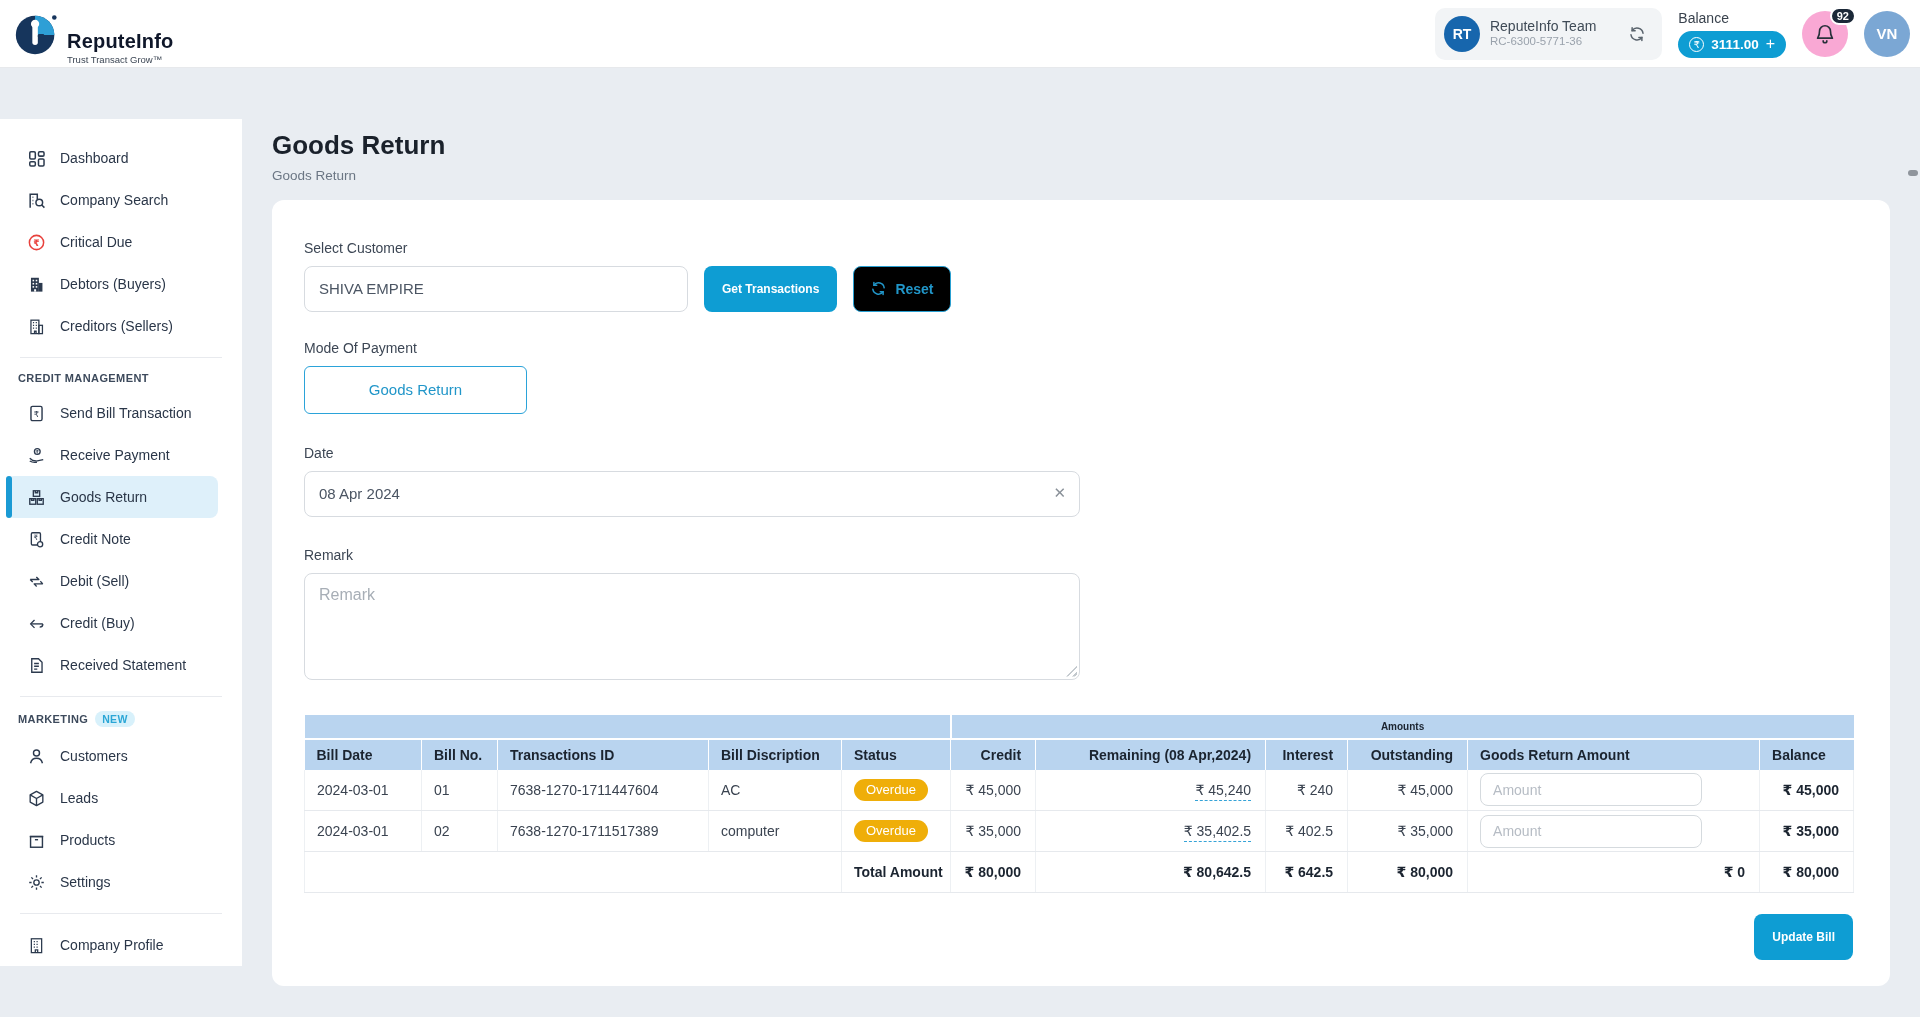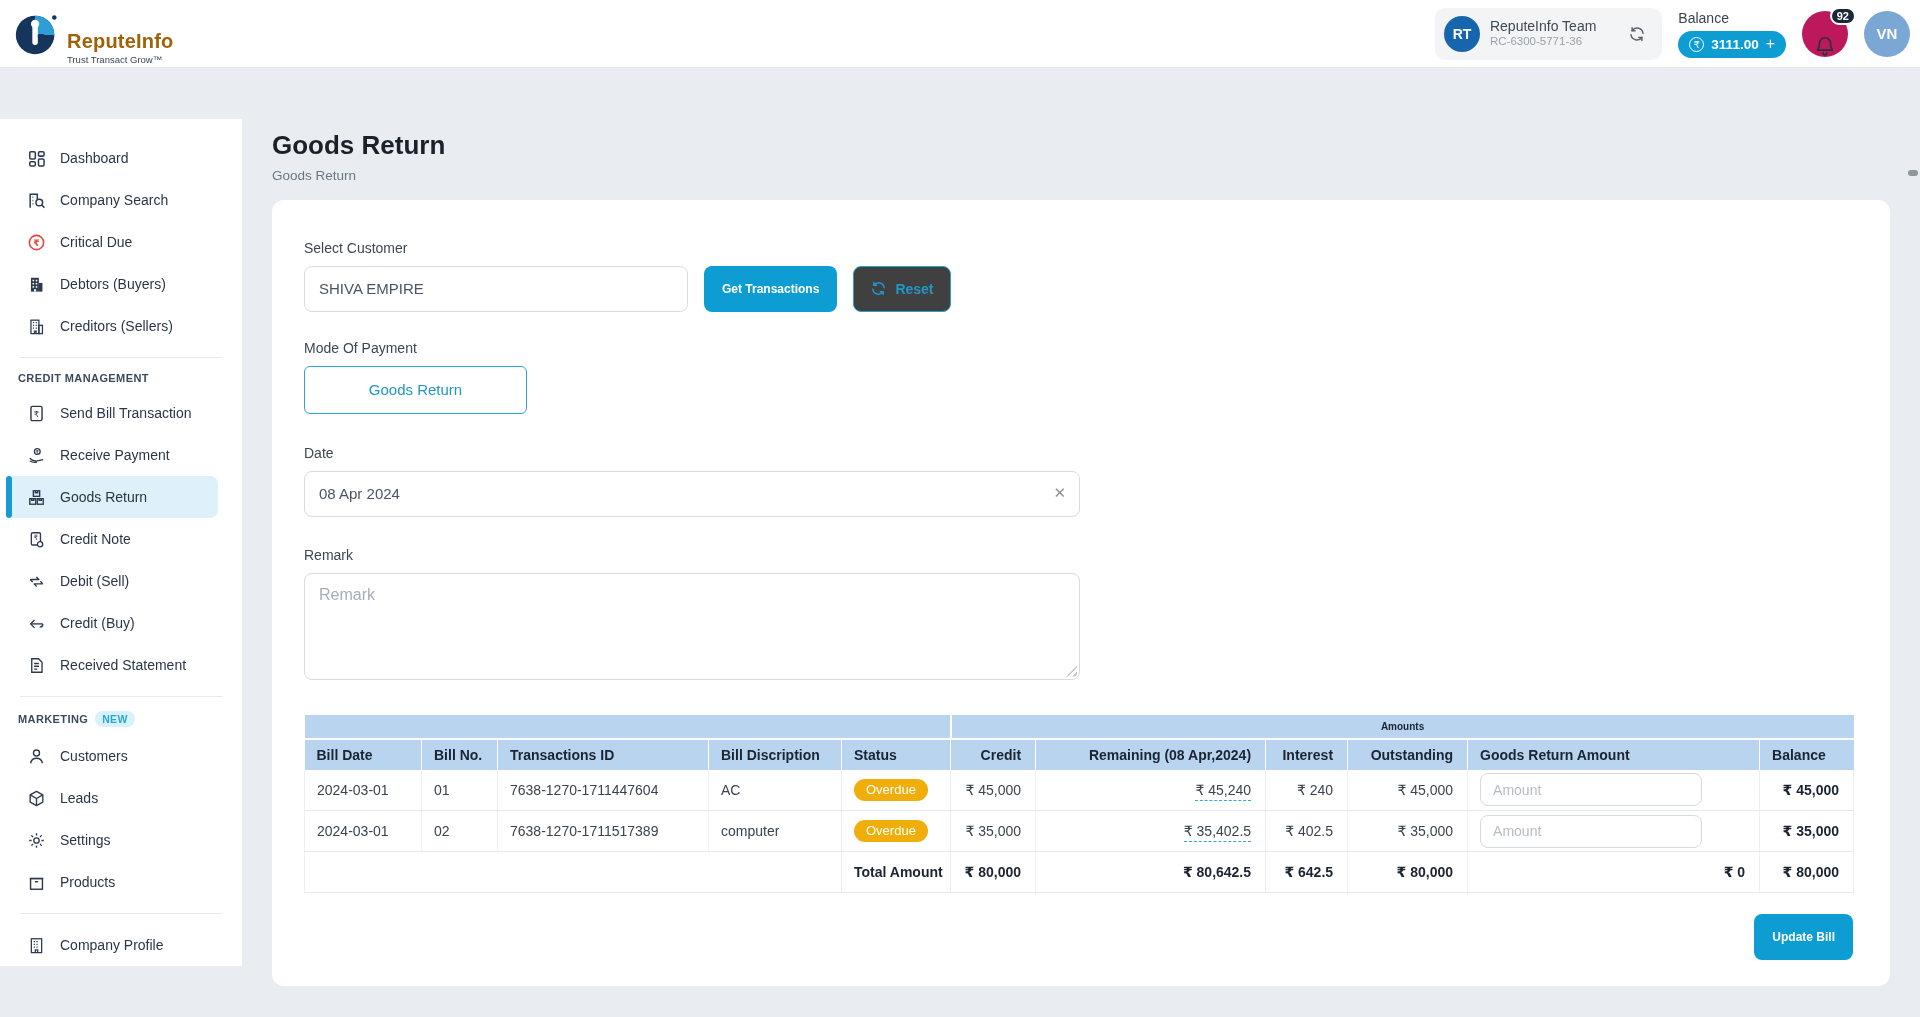--- a/index.html
+++ b/index.html
@@ -4,38 +4,38 @@
 <style>
   * { margin:0; padding:0; box-sizing:border-box; }
   html,body { width:1920px; height:1017px; overflow:hidden; }
   body { font-family:"Liberation Sans","DejaVu Sans",sans-serif; background:#e9edf2; color:#2a3648; }
   .app { width:1920px; height:1017px; position:relative; display:flex; flex-direction:column; }
 
   
   .topbar { height:68px; background:#fff; display:flex; align-items:center; padding:0 10px 0 14px; border-bottom:1px solid #e7e9ec; flex:0 0 auto; }
   .logo-block { display:flex; align-items:center; gap:9px; }
   .logo-icon { width:44px; height:44px; }
-  .logo-text .brand-name { font-size:20px; font-weight:700; color:#a16207; letter-spacing:.2px;margin-top:27px; }
+  .logo-text .brand-name { font-size:20px; font-weight:700; color:#0f172a; letter-spacing:.2px;margin-top:27px; }
   .logo-text .brand-tagline { font-size:9.5px; color:#3c4654; margin-top:1px; }
   .topbar-right { margin-left:auto; display:flex; align-items:center; gap:16px; }
 
   .team-chip { background:#f2f4f6; border-radius:10px; height:52px; display:flex; align-items:center; padding:0 16px 0 9px; gap:10px; cursor:pointer; }
   .team-avatar { width:36px; height:36px; border-radius:50%; background:#1766ad; color:#fff; font-weight:700; font-size:14px; display:flex; align-items:center; justify-content:center; }
   .team-meta { line-height:1.2; }
   .team-name { font-size:14px; color:#3f4a56; }
   .team-code { font-size:11.5px; color:#9aa2ac; }
   .refresh-ic { color:#5a636d; margin-left:22px; display:flex; }
 
   .balance-block { display:flex; flex-direction:column; align-items:flex-start; gap:5px; }
   .balance-label { font-size:14px; color:#3a434e; }
   .balance-pill { background:#0e9dd3; border:none; color:#fff; height:27px; border-radius:14px; display:flex; align-items:center; gap:7px; padding:0 11px; font-weight:700; font-size:13.5px; cursor:pointer; font-family:inherit; }
   .rupee-circle { width:15px; height:15px; border:1.4px solid #fff; border-radius:50%; font-size:9.5px; font-weight:400; display:flex; align-items:center; justify-content:center; }
   .plus-glyph { font-size:16px; font-weight:400; line-height:1; }
 
-  .bell-wrap { width:46px; height:46px; border-radius:50%; background:#be185d; display:flex; align-items:flex-end; justify-content:center; position:relative; cursor:pointer; }
+  .bell-wrap { width:46px; height:46px; border-radius:50%; background:#f9a8d4; display:flex; align-items:center; justify-content:center; position:relative; cursor:pointer; }
   .bell-badge { position:absolute; top:-4px; right:-8px; background:#1b2838; color:#fff; border:2px solid #fff; border-radius:10px; font-size:11px; font-weight:700; padding:1px 5px; }
   .user-avatar { width:46px; height:46px; border-radius:50%; background:#7ba7d4; color:#fff; font-weight:700; font-size:15px; display:flex; align-items:center; justify-content:center; cursor:pointer; }
 
   
   .body-row { flex:1; display:flex; min-height:0;align-items:center; }
 
   
   .sidebar { width:242px; background:#fff; padding-top:18px; flex:0 0 auto; overflow:hidden; }
   .nav-item { display:flex; align-items:center; height:42px; margin:0 24px 0 6px; padding:0 8px 0 20px; border-radius:8px; font-size:14px; font-weight:500; color:#2a3648; cursor:pointer; position:relative; }
   .nav-item .ic { width:20px; display:flex; justify-content:center; margin-right:14px; color:#2c3a4e; flex:0 0 auto; }
@@ -52,21 +52,21 @@
   .page-title { font-size:26px; font-weight:700; color:#1a212b; }
   .breadcrumb { font-size:13.5px; color:#6b7684; margin-top:7px; }
 
   .card { background:#fff; border-radius:12px; margin:17px 30px 0 30px; padding:40px 32px 34px 32px; height:786px; }
 
   .form-label { font-size:14px; color:#3c4654; margin-bottom:10px; }
   .row-customer { display:flex; gap:16px; margin-bottom:28px; }
   .text-input { border:1px solid #d7dbe0; border-radius:8px; height:46px; font-size:15px; color:#4b5563; padding:0 14px; font-family:inherit; outline:none; background:#fff; }
   .customer-input { width:384px; }
   .btn-primary { background:#0e9dd3; border:none; color:#fff; font-weight:700; font-size:12px; border-radius:8px; height:46px; padding:0 18px; cursor:pointer; font-family:inherit; }
-  .btn-outline { background:#404040; border:1px solid #29a0d2; color:#2196c9; font-weight:700; font-size:14px; border-radius:8px; height:46px; padding:0 16px; display:flex; align-items:center; gap:8px; cursor:pointer; font-family:inherit; }
+  .btn-outline { background:#000000; border:1px solid #29a0d2; color:#2196c9; font-weight:700; font-size:14px; border-radius:8px; height:46px; padding:0 16px; display:flex; align-items:center; gap:8px; cursor:pointer; font-family:inherit; }
 
   .mode-box { width:223px; height:48px; border:1.5px solid #2ba3d9; border-radius:6px; display:flex; align-items:center; justify-content:center; color:#2196c9; font-size:15px; margin-bottom:31px; cursor:pointer; }
   .date-wrap { position:relative; width:776px; margin-bottom:30px; }
   .date-input { width:776px; }
   .clear-x { position:absolute; right:14px; top:14px; color:#8a9199; font-size:15px; cursor:pointer; line-height:1; }
   .remark-area { width:776px; height:107px; border:1px solid #d7dbe0; border-radius:8px; font-size:16px; color:#4b5563; padding:12px 14px; font-family:inherit; resize:none; outline:none; margin-bottom:35px; position:relative; }
   .remark-wrap { position:relative; width:776px; margin-bottom:35px; }
   .remark-wrap .remark-area { margin-bottom:0; display:block; }
   .resize-handle { position:absolute; right:3px; bottom:3px; width:11px; height:11px; background:repeating-linear-gradient(135deg, transparent 0 3px, #c2c8cd 3px 4.5px); clip-path:polygon(100% 0, 100% 100%, 0 100%); }
 
@@ -310,36 +310,36 @@
         <span class="ic">
             <svg width="19" height="19" viewBox="0 0 24 24" fill="none" stroke="currentColor" stroke-width="1.7" stroke-linejoin="round">
               <path d="M12 3 20 7.5v9L12 21l-8-4.5v-9z"></path>
               <path d="M4 7.5 12 12l8-4.5M12 12v9"></path>
             </svg>
           </span>
         <span>Leads</span>
       </div>
       <div class="nav-item">
         <span class="ic">
-            <svg width="19" height="19" viewBox="0 0 24 24" fill="none" stroke="currentColor" stroke-width="1.7">
-              <circle cx="12" cy="12" r="3.4"></circle>
-              <path d="M12 2.8v3M12 18.2v3M2.8 12h3M18.2 12h3M5.5 5.5l2.1 2.1M16.4 16.4l2.1 2.1M18.5 5.5l-2.1 2.1M7.6 16.4l-2.1 2.1"></path>
-            </svg>
-          </span>
-        <span>Settings</span>
-      </div>
-      <div class="nav-item">
-        <span class="ic">
             <svg width="19" height="19" viewBox="0 0 24 24" fill="none" stroke="currentColor" stroke-width="1.8">
               <rect x="4.5" y="7" width="15" height="13.5"></rect>
               <path d="M3.5 7h17"></path>
               <path d="M10 11h4"></path>
             </svg>
           </span>
         <span>Products</span>
+      </div>
+      <div class="nav-item">
+        <span class="ic">
+            <svg width="19" height="19" viewBox="0 0 24 24" fill="none" stroke="currentColor" stroke-width="1.7">
+              <circle cx="12" cy="12" r="3.4"></circle>
+              <path d="M12 2.8v3M12 18.2v3M2.8 12h3M18.2 12h3M5.5 5.5l2.1 2.1M16.4 16.4l2.1 2.1M18.5 5.5l-2.1 2.1M7.6 16.4l-2.1 2.1"></path>
+            </svg>
+          </span>
+        <span>Settings</span>
       </div>
 
       <div class="nav-divider"></div>
 
       <div class="nav-item">
         <span class="ic">
             <svg width="19" height="19" viewBox="0 0 24 24" fill="none" stroke="currentColor" stroke-width="1.6">
               <rect x="5.5" y="3.5" width="13" height="17.5"></rect>
               <path d="M8.5 7h1.5M12 7h1.5M8.5 10.5h1.5M12 10.5h1.5M8.5 14h1.5M12 14h1.5M10.5 21v-3.5h3V21"></path>
             </svg>

